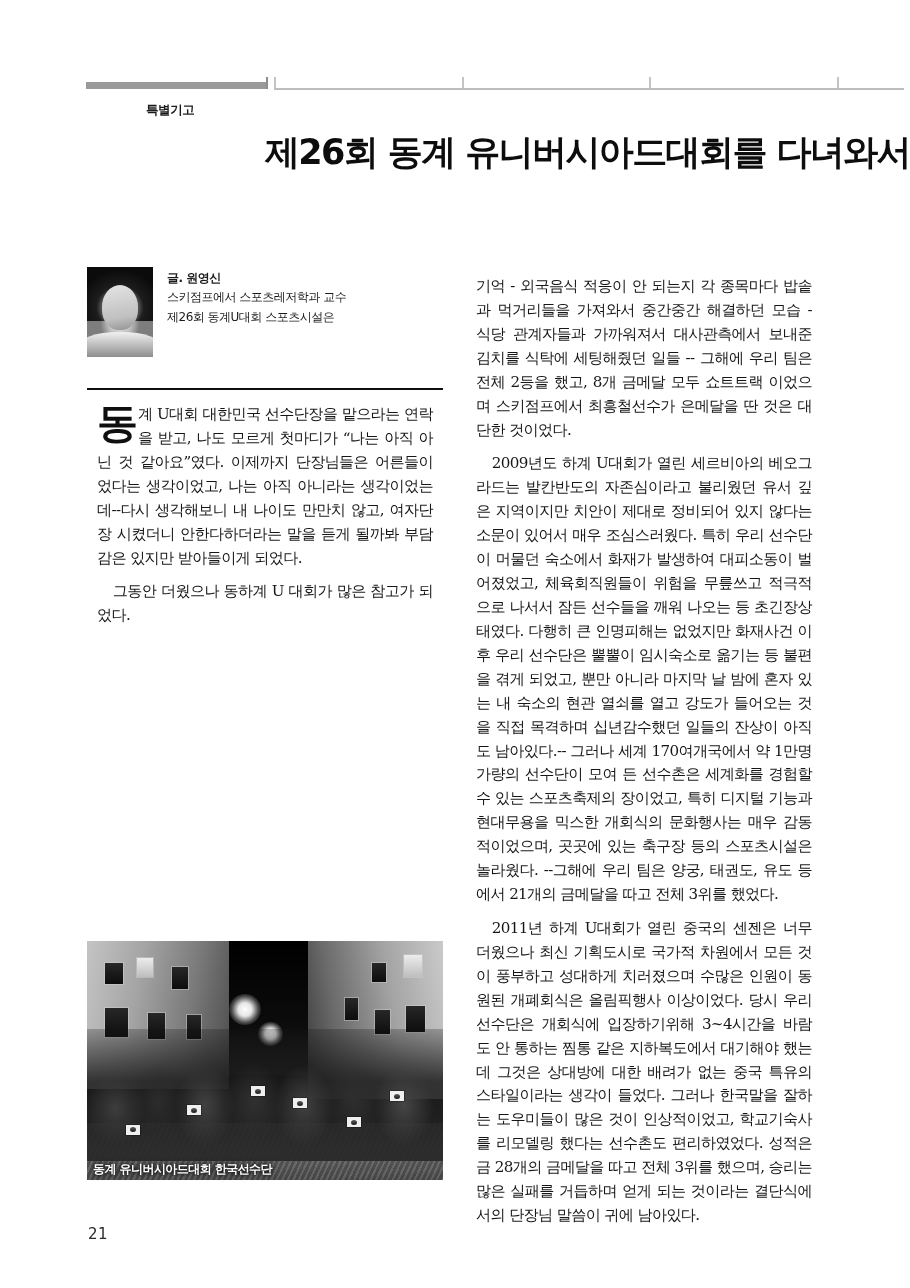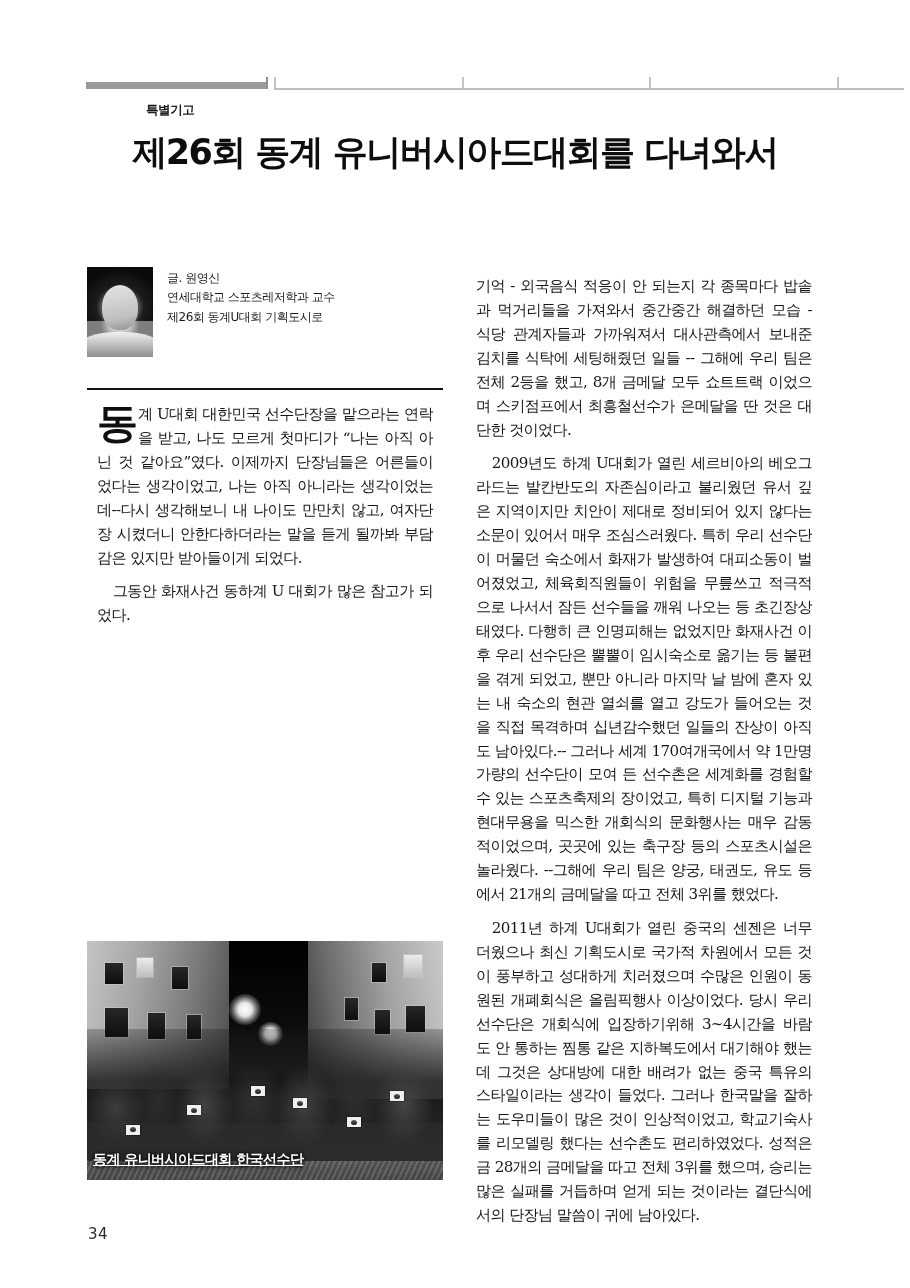--- a/index.html
+++ b/index.html
@@ -75,21 +75,21 @@
     height: 11px;
     background: #c4c4c4;
   }
 
   
   .headline {
     position: absolute;
     left: 0;
     right: 0;
     top: 108px;
-    text-align: center;
+    text-align: right;
     font-family: "DejaVu Sans", "Liberation Sans", sans-serif;
     font-size: 35px;
     font-weight: bold;
     letter-spacing: -1.6px;
     color: #0d0d0d;
     line-height: 1.2;
   }
 
   
   .col {
@@ -147,21 +147,21 @@
   .byline-text {
     position: absolute;
     left: 80px;
     top: 4px;
     font-family: "DejaVu Sans", "Liberation Sans", sans-serif;
     font-size: 12px;
     line-height: 1.62;
     letter-spacing: -0.5px;
     color: #1a1a1a;
   }
-  .byline-name { font-weight: normal; }
+  .byline-name { font-weight: bold; }
 
   
   .col-rule {
     width: 356px;
     height: 2px;
     background: #101010;
     margin-top: 31px;
     margin-bottom: 13px;
   }
 
@@ -280,29 +280,28 @@
     content: "";
     position: absolute;
     left: 4px; top: 2.5px;
     width: 6px; height: 5px;
     border-radius: 50%;
     background: linear-gradient(180deg, #5c5c5c 0%, #171717 100%);
   }
   .photo-caption {
     position: absolute;
     left: 6px;
-    bottom: 11px;
-    font-family: "DejaVu Sans", "Liberation Sans", sans-serif;
-    font-size: 14px;
+    bottom: 2px;
+    font-family: "DejaVu Sans", "Liberation Sans", sans-serif;
+    font-size: 12px;
     font-weight: bold;
     letter-spacing: -0.55px;
     color: #ffffff;
     text-shadow: 0 0 3px rgba(0,0,0,0.95), 0 0 6px rgba(0,0,0,0.8);
     white-space: nowrap;
-    text-decoration: underline;
   }
 
   
   .folio {
     position: absolute;
     left: 88px;
     top: 1225px;
     font-family: "DejaVu Sans", "Liberation Sans", sans-serif;
     font-size: 15px;
     color: #2b2b2b;
@@ -330,30 +329,30 @@
   <div class="col col-left">
 
     <div class="byline">
       <div class="author-photo">
         <div class="hair"></div>
         <div class="face"></div>
         <div class="shoulders"></div>
       </div>
       <div class="byline-text">
         <div class="byline-name">글. 원영신</div>
-        <div>연세대학교 스포츠레저학과 교수</div>
-        <div>제26회 동계U대회 기획도시로</div>
+        <div>스키점프에서 스포츠레저학과 교수</div>
+        <div>제26회 동계U대회 스포츠시설은</div>
       </div>
     </div>
 
     <div class="col-rule"></div>
 
     <div class="body-text">
       <p class="dropcap-para no-indent"><span class="dropcap">동</span><span>계 U대회 대한민국 선수단장을 맡으라는 연락을 받고, 나도 모르게 첫마디가 “나는 아직 아닌 것 같아요”였다. 이제까지 단장님들은 어른들이었다는 생각이었고, 나는 아직 아니라는 생각이었는데--다시 생각해보니 내 나이도 만만치 않고, 여자단장 시켰더니 안한다하더라는 말을 듣게 될까봐 부담감은 있지만 받아들이게 되었다.</span></p>
-      <p>그동안 화재사건 동하계 U 대회가 많은 참고가 되었다.</p>
+      <p>그동안 더웠으나 동하계 U 대회가 많은 참고가 되었다.</p>
     </div>
   </div>
 
   <div class="col col-right">
     <div class="body-text">
       <p class="no-indent">기억 - 외국음식 적응이 안 되는지 각 종목마다 밥솥과 먹거리들을 가져와서 중간중간 해결하던 모습 - 식당 관계자들과 가까워져서 대사관측에서 보내준 김치를 식탁에 세팅해줬던 일들 -- 그해에 우리 팀은 전체 2등을 했고, 8개 금메달 모두 쇼트트랙 이었으며 스키점프에서 최흥철선수가 은메달을 딴 것은 대단한 것이었다.</p>
       <p>2009년도 하계 U대회가 열린 세르비아의 베오그라드는 발칸반도의 자존심이라고 불리웠던 유서 깊은 지역이지만 치안이 제대로 정비되어 있지 않다는 소문이 있어서 매우 조심스러웠다. 특히 우리 선수단이 머물던 숙소에서 화재가 발생하여 대피소동이 벌어졌었고, 체육회직원들이 위험을 무릎쓰고 적극적으로 나서서 잠든 선수들을 깨워 나오는 등 초긴장상태였다. 다행히 큰 인명피해는 없었지만 화재사건 이후 우리 선수단은 뿔뿔이 임시숙소로 옮기는 등 불편을 겪게 되었고, 뿐만 아니라 마지막 날 밤에 혼자 있는 내 숙소의 현관 열쇠를 열고 강도가 들어오는 것을 직접 목격하며 십년감수했던 일들의 잔상이 아직도 남아있다.-- 그러나 세계 170여개국에서 약 1만명 가량의 선수단이 모여 든 선수촌은 세계화를 경험할 수 있는 스포츠축제의 장이었고, 특히 디지털 기능과 현대무용을 믹스한 개회식의 문화행사는 매우 감동적이었으며, 곳곳에 있는 축구장 등의 스포츠시설은 놀라웠다.  --그해에 우리 팀은 양궁, 태권도, 유도 등에서 21개의 금메달을 따고 전체 3위를 했었다.</p>
       <p>2011년 하계 U대회가 열린 중국의 센젠은 너무 더웠으나 최신 기획도시로 국가적 차원에서 모든 것이 풍부하고 성대하게 치러졌으며 수많은 인원이 동원된 개폐회식은 올림픽행사 이상이었다. 당시 우리 선수단은 개회식에 입장하기위해 3~4시간을 바람도 안 통하는 찜통 같은 지하복도에서 대기해야 했는데 그것은 상대방에 대한 배려가 없는 중국 특유의 스타일이라는 생각이 들었다. 그러나 한국말을 잘하는 도우미들이 많은 것이 인상적이었고, 학교기숙사를 리모델링 했다는 선수촌도 편리하였었다. 성적은 금 28개의 금메달을 따고 전체 3위를 했으며, 승리는 많은 실패를 거듭하며 얻게 되는 것이라는 결단식에서의 단장님 말씀이 귀에 남아있다.</p>
     </div>
   </div>
@@ -385,15 +384,15 @@
       <div class="ph-flag" style="left:11%;bottom:19%"></div>
       <div class="ph-flag" style="left:28%;bottom:27%"></div>
       <div class="ph-flag" style="left:46%;bottom:35%"></div>
       <div class="ph-flag" style="left:58%;bottom:30%"></div>
       <div class="ph-flag" style="left:73%;bottom:22%"></div>
       <div class="ph-flag" style="left:85%;bottom:33%"></div>
     </div>
     <figcaption class="photo-caption">동계 유니버시아드대회 한국선수단</figcaption>
   </figure>
 
-  <div class="folio">34</div>
+  <div class="folio">21</div>
 
 </div>
 
 </body></html>

